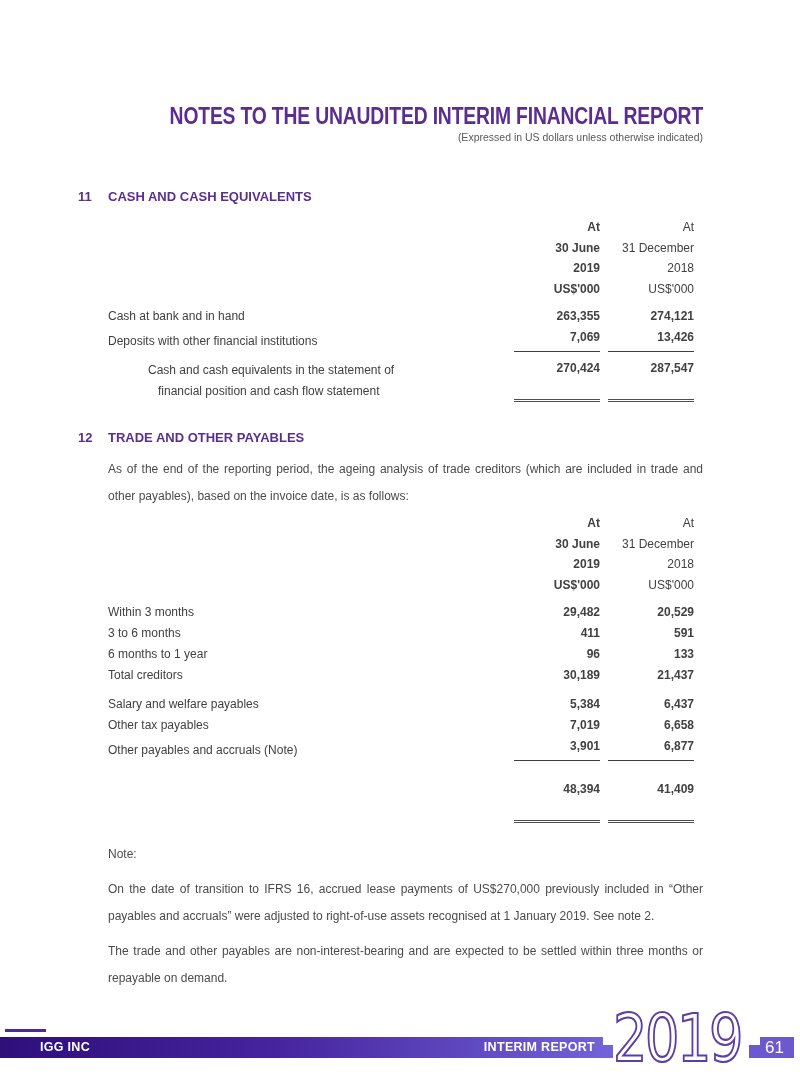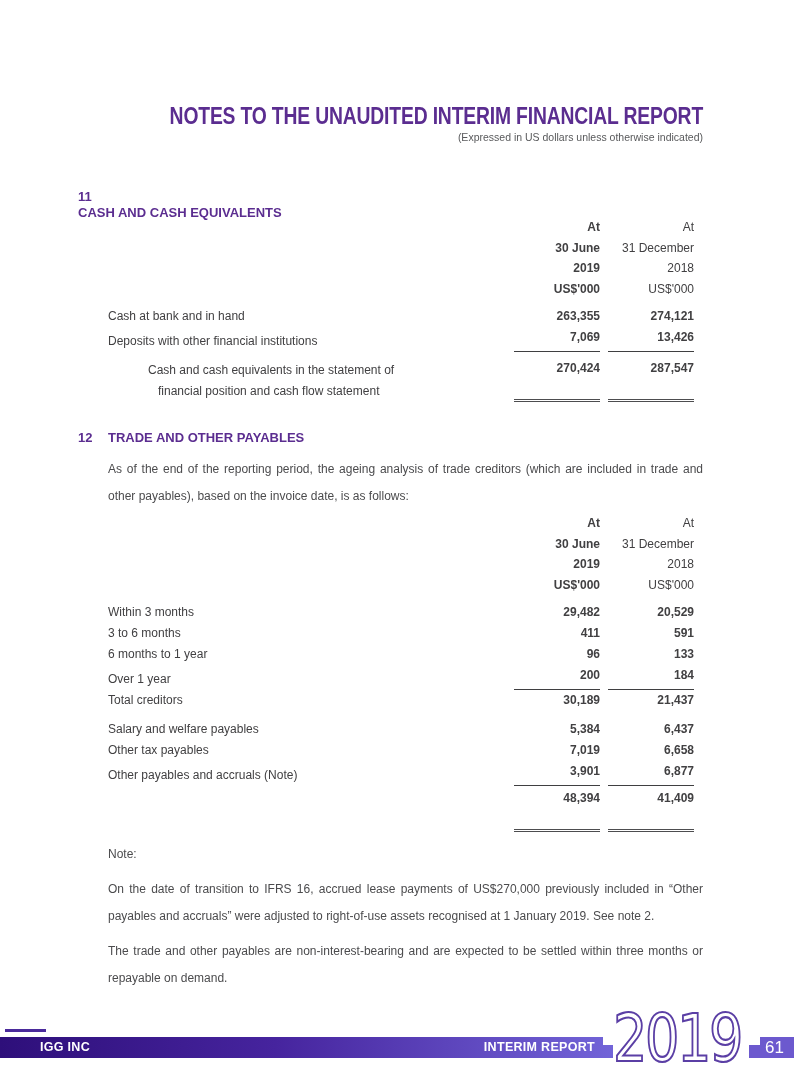--- a/index.html
+++ b/index.html
@@ -72,21 +72,21 @@
 </head>
 <body>
 
 <div class="page">
 
   <div class="doc-header">
     <div class="doc-title">NOTES TO THE UNAUDITED INTERIM FINANCIAL REPORT</div>
     <div class="doc-subtitle">(Expressed in US dollars unless otherwise indicated)</div>
   </div>
 
-  <div class="section-head" style="top:189px;flex-direction:column;">
+  <div class="section-head" style="top:189px;">
     <div class="section-num">11</div>
     <div>CASH AND CASH EQUIVALENTS</div>
   </div>
 
   <div class="tbl" style="top:217px;">
     <div class="thead">
       <div class="fill"></div>
       <div class="hcol b">
         <div>At</div>
         <div>30 June</div>
@@ -165,26 +165,20 @@
       <div class="tval b">411</div>
       <div class="cgap"></div>
       <div class="tval">591</div>
     </div>
     <div class="trow">
       <div class="tlabel">6 months to 1 year</div>
       <div class="tval b">96</div>
       <div class="cgap"></div>
       <div class="tval">133</div>
     </div>
-    <div class="trow u">
-      <div class="tlabel">Over 1 year</div>
-      <div class="tval b">200</div>
-      <div class="cgap"></div>
-      <div class="tval">184</div>
-    </div>
     <div class="trow" style="">
       <div class="tlabel">Total creditors</div>
       <div class="tval b">30,189</div>
       <div class="cgap"></div>
       <div class="tval">21,437</div>
     </div>
     <div class="trow" style="margin-top:8px;">
       <div class="tlabel">Salary and welfare payables</div>
       <div class="tval b">5,384</div>
       <div class="cgap"></div>
@@ -195,21 +189,21 @@
       <div class="tval b">7,019</div>
       <div class="cgap"></div>
       <div class="tval">6,658</div>
     </div>
     <div class="trow u">
       <div class="tlabel">Other payables and accruals (Note)</div>
       <div class="tval b">3,901</div>
       <div class="cgap"></div>
       <div class="tval">6,877</div>
     </div>
-    <div class="trow uu" style="margin-top:2px;justify-content:space-between;">
+    <div class="trow uu" style="margin-top:18px;justify-content:space-between;">
       <div class="tlabel"></div>
       <div class="tval b">48,394</div>
       <div class="cgap"></div>
       <div class="tval">41,409</div>
     </div>
   </div>
 
   <div class="notes" style="top:841px;">
     <div>Note:</div>
     <div class="np">On the date of transition to IFRS 16, accrued lease payments of US$270,000 previously included in “Other payables and accruals” were adjusted to right-of-use assets recognised at 1 January 2019. See note 2.</div>

